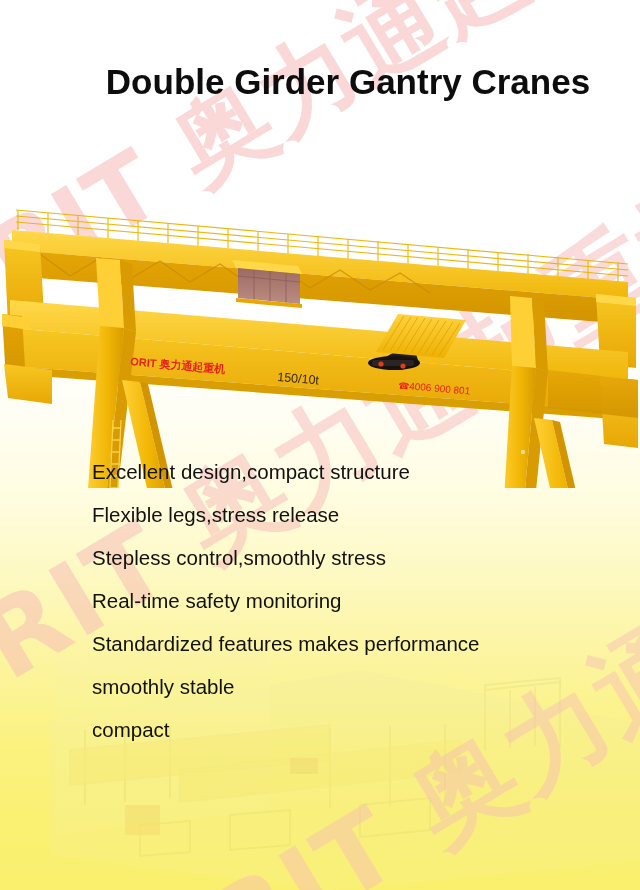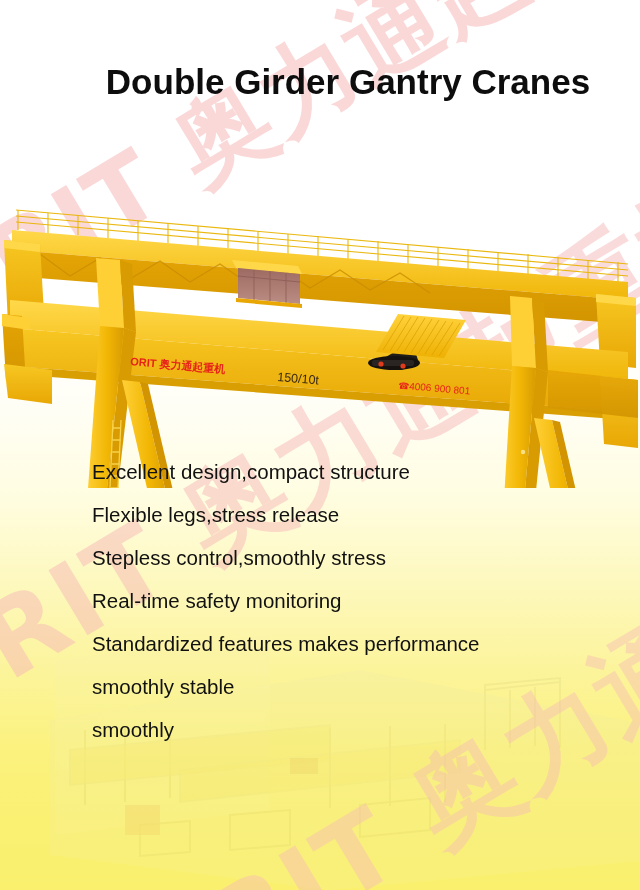--- a/index.html
+++ b/index.html
@@ -267,16 +267,16 @@
     </g>
   </svg>
 
   <div class="features">
     <div class="feat">Excellent design,compact structure</div>
     <div class="feat">Flexible legs,stress release</div>
     <div class="feat">Stepless control,smoothly stress</div>
     <div class="feat">Real-time safety monitoring</div>
     <div class="feat">Standardized features makes performance</div>
     <div class="feat">smoothly stable</div>
-    <div class="feat">smoothly</div>
+    <div class="feat">compact</div>
   </div>
 
 </div>
 
 </body></html>

